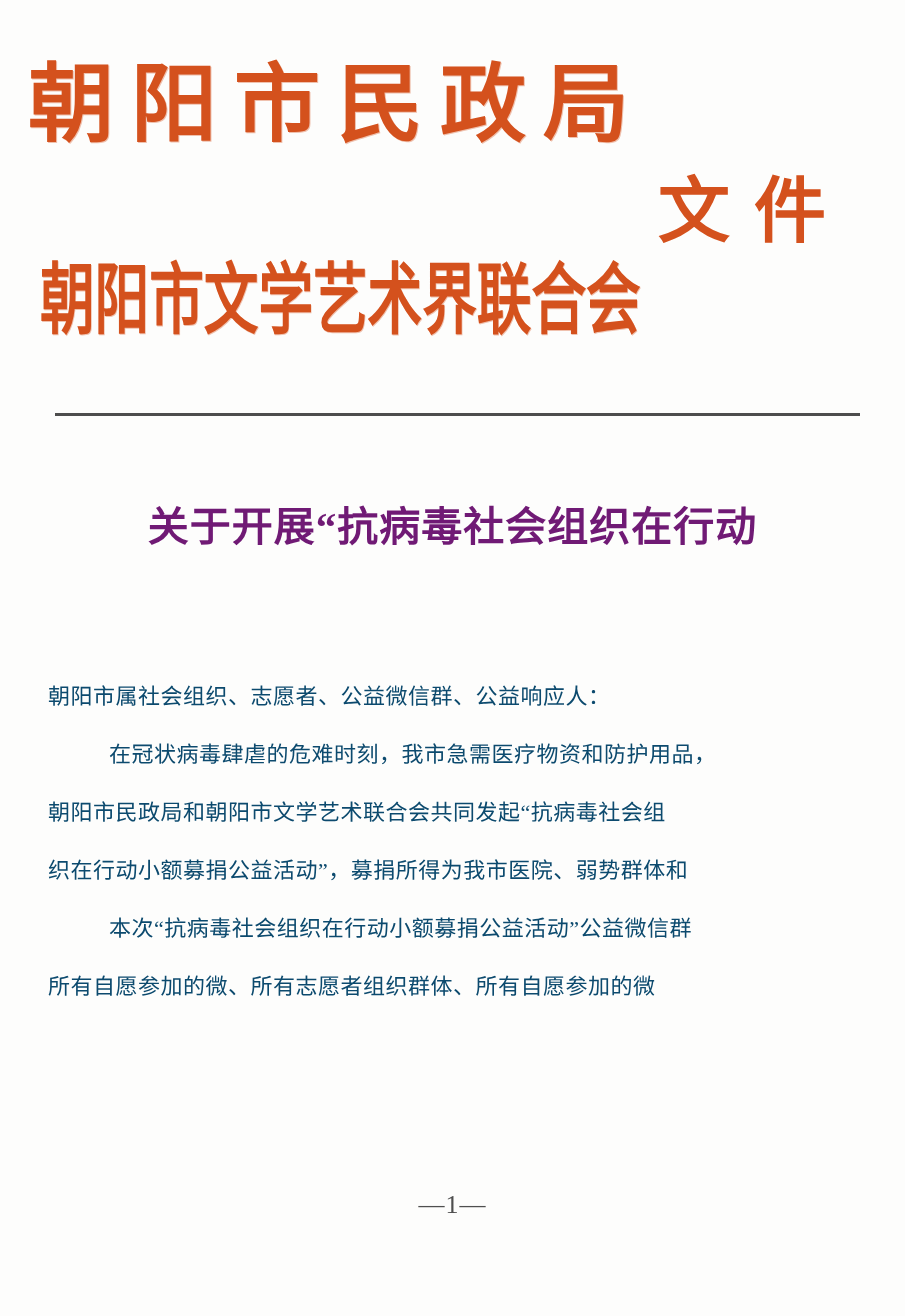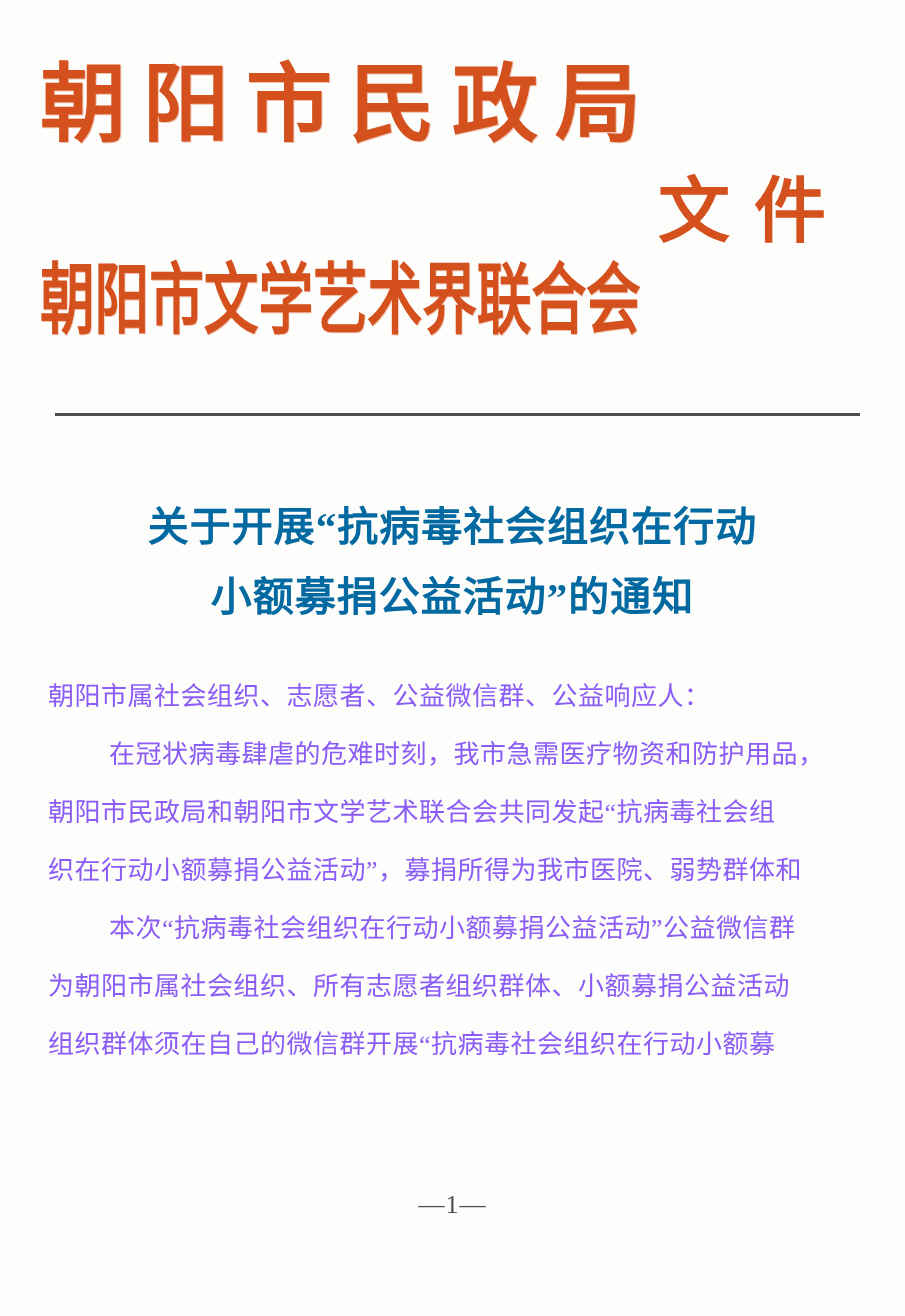--- a/index.html
+++ b/index.html
@@ -13,21 +13,21 @@
     position: relative;
     width: 905px;
     height: 1316px;
     background: #fdfdfc;
     overflow: hidden;
   }
 
   
   .org-primary {
     position: absolute;
-    left: 40px;
+    left: 28px;
     top: 56px;
     font-size: 86px;
     line-height: 1.15;
     font-weight: bold;
     color: var(--accent);
     letter-spacing: 17px;
     white-space: nowrap;
     text-shadow: 1px 1px 0 rgba(212, 81, 29, 0.35);
   }
   .doc-word {
@@ -68,35 +68,35 @@
   }
 
   
   .title {
     position: absolute;
     left: 0;
     top: 492px;
     width: 905px;
     text-align: center;
     font-weight: bold;
-    color: #0369a1;
+    color: #701a75;
     font-size: 41px;
     line-height: 70px;
     letter-spacing: 1px;
   }
 
   
   .body-text {
     position: absolute;
     left: 48px;
     top: 668px;
     width: 812px;
-    font-size: 26px;
+    font-size: 22px;
     line-height: 58px;
-    color: #8b5cf6;
+    color: #0c4a6e;
     letter-spacing: 0.5px;
     font-weight: normal;
   }
   .body-line { white-space: nowrap; }
   .body-line.indent { padding-left: 61px; }
 
   
   .page-number {
     position: absolute;
     left: 0;
@@ -116,30 +116,28 @@
   <header>
     <div class="org-primary">朝阳市民政局</div>
     <div class="doc-word">文件</div>
     <div class="org-secondary">朝阳市文学艺术界联合会</div>
   </header>
 
   <hr class="rule">
 
   <h1 class="title">
     <div class="title-line">关于开展“抗病毒社会组织在行动</div>
-    <div class="title-line">小额募捐公益活动”的通知</div>
   </h1>
 
   <main class="body-text">
     <div class="body-line">朝阳市属社会组织、志愿者、公益微信群、公益响应人：</div>
 
     <div class="body-line indent">在冠状病毒肆虐的危难时刻，我市急需医疗物资和防护用品，</div>
     <div class="body-line">朝阳市民政局和朝阳市文学艺术联合会共同发起“抗病毒社会组</div>
     <div class="body-line">织在行动小额募捐公益活动”，募捐所得为我市医院、弱势群体和</div>
 
     <div class="body-line indent">本次“抗病毒社会组织在行动小额募捐公益活动”公益微信群</div>
-    <div class="body-line">为朝阳市属社会组织、所有志愿者组织群体、小额募捐公益活动</div>
-    <div class="body-line">组织群体须在自己的微信群开展“抗病毒社会组织在行动小额募</div>
+    <div class="body-line">所有自愿参加的微、所有志愿者组织群体、所有自愿参加的微</div>
   </main>
 
   <footer class="page-number">—1—</footer>
 
 </div>
 
 </body></html>

